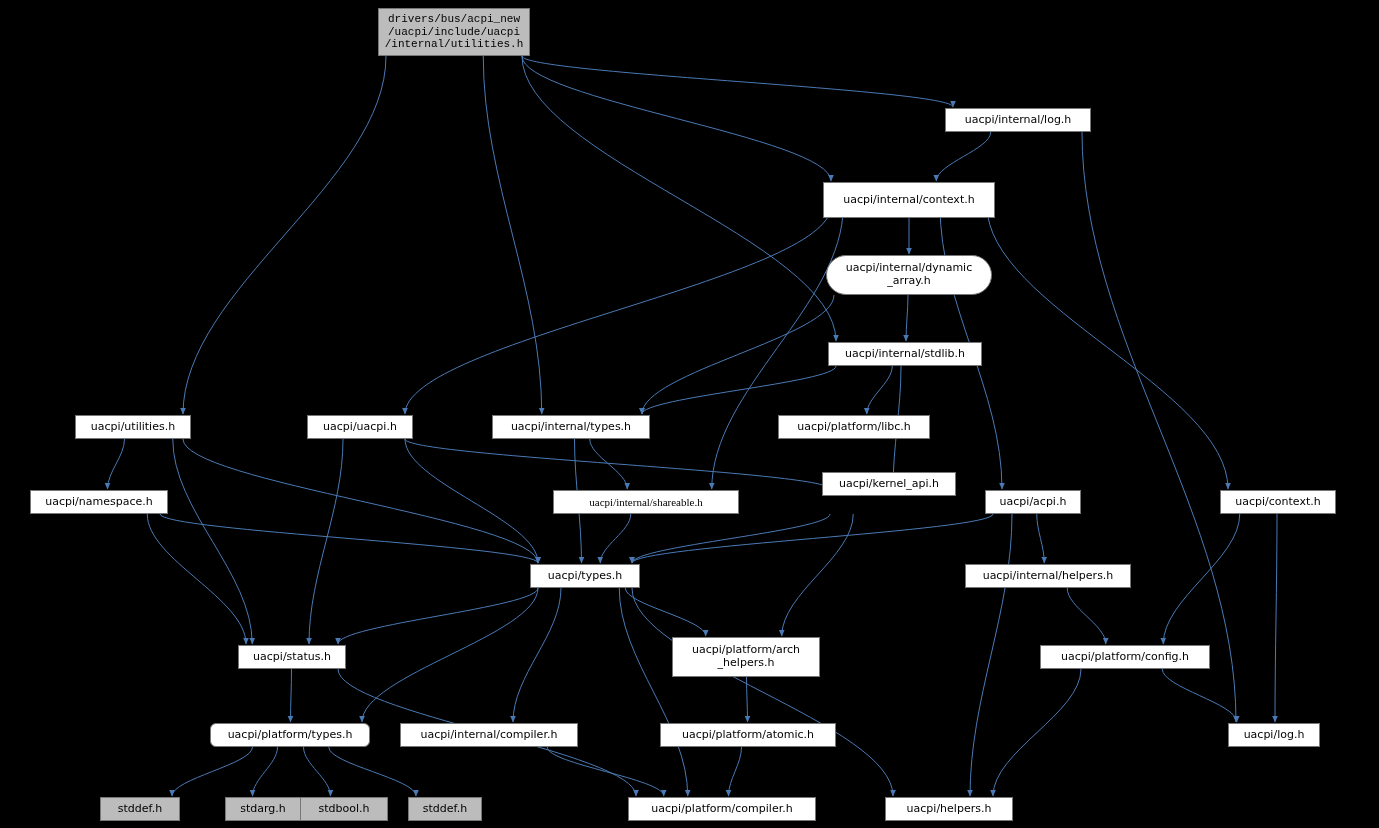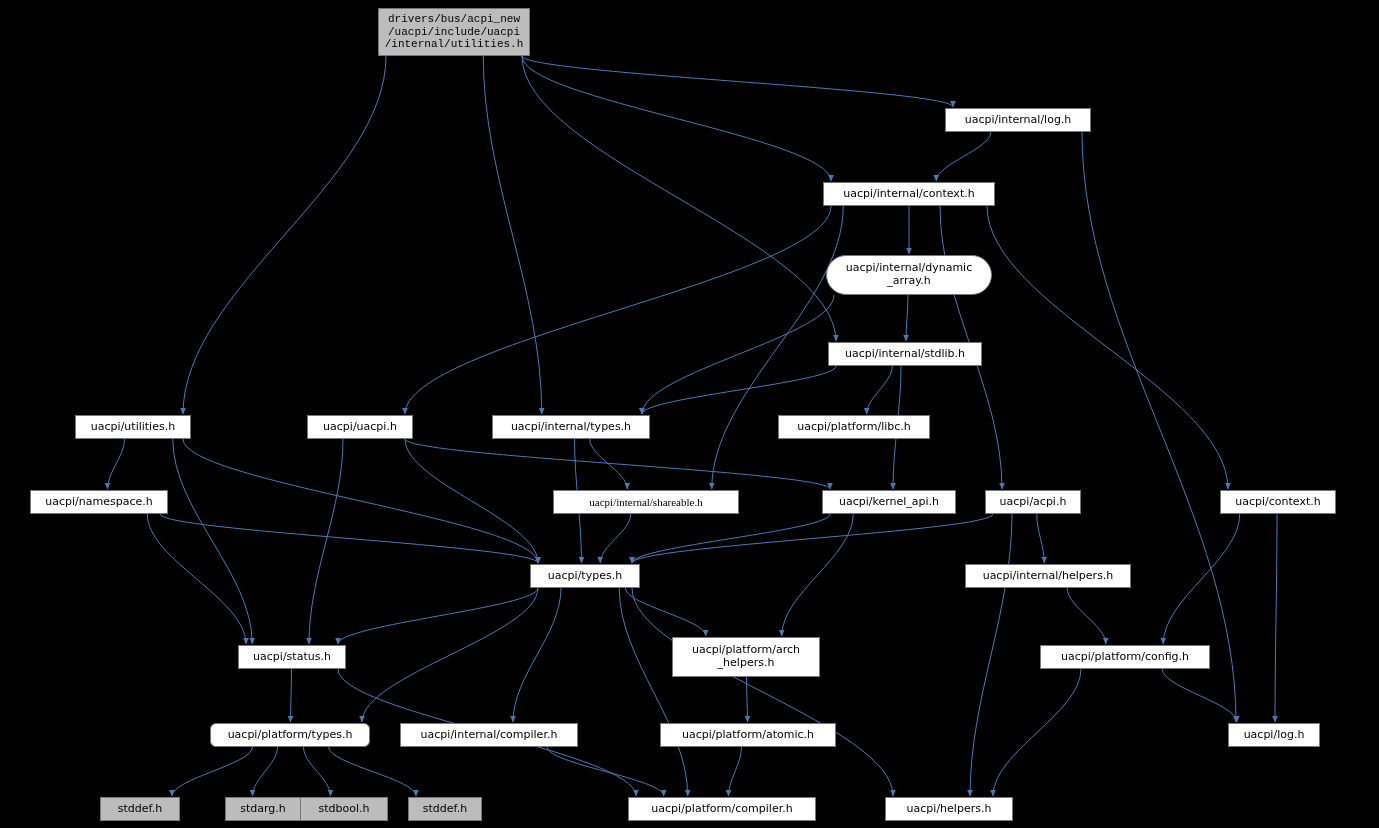--- a/index.html
+++ b/index.html
@@ -75,31 +75,31 @@
       <path d="M 303.5 747 C 303.5 764.15, 330.5 778.85, 330.5 796" fill="none" stroke="#4a7ab5" stroke-width="1" marker-end="url(#arrow)"></path>
       <path d="M 328.75 747 C 328.75 764.15, 416 778.85, 416 796" fill="none" stroke="#4a7ab5" stroke-width="1" marker-end="url(#arrow)"></path>
       <path d="M 547.25 747 C 547.25 764.15, 663.75 778.85, 663.75 796" fill="none" stroke="#4a7ab5" stroke-width="1" marker-end="url(#arrow)"></path>
       <path d="M 741.5 747 C 741.5 764.15, 728.5 778.85, 728.5 796" fill="none" stroke="#4a7ab5" stroke-width="1" marker-end="url(#arrow)"></path>
     </svg>
   <div id="nodes">
       <div class="node current" style="left: 378px; top: 8px; width: 152px; height: 48px; font-family: Liberation Mono, monospace;">drivers/bus/acpi_new
 /uacpi/include/uacpi
 /internal/utilities.h</div>
       <div class="node" style="left: 945px; top: 108px; width: 146px; height: 24px; text-align: right;">uacpi/internal/log.h</div>
-      <div class="node" style="left: 823px; top: 182px; width: 172px; height: 24px;">uacpi/internal/context.h</div>
+      <div class="node" style="left: 823px; top: 182px; width: 172px; height: 36px;">uacpi/internal/context.h</div>
       <div class="node" style="left: 826px; top: 255px; width: 166px; height: 40px; border-radius: 20px;">uacpi/internal/dynamic
 _array.h</div>
       <div class="node" style="left: 828px; top: 342px; width: 154px; height: 24px;">uacpi/internal/stdlib.h</div>
       <div class="node" style="left: 75px; top: 415px; width: 116px; height: 24px;">uacpi/utilities.h</div>
       <div class="node" style="left: 307px; top: 415px; width: 106px; height: 24px;">uacpi/uacpi.h</div>
       <div class="node" style="left: 492px; top: 415px; width: 158px; height: 24px;">uacpi/internal/types.h</div>
       <div class="node" style="left: 778px; top: 415px; width: 152px; height: 24px;">uacpi/platform/libc.h</div>
       <div class="node" style="left: 30px; top: 490px; width: 138px; height: 24px;">uacpi/namespace.h</div>
       <div class="node" style="left: 553px; top: 490px; width: 186px; height: 24px; font-family: Liberation Serif, serif;">uacpi/internal/shareable.h</div>
-      <div class="node" style="left: 822px; top: 490px; width: 134px; height: 24px;">uacpi/kernel_api.h</div>
+      <div class="node" style="left: 822px; top: 472px; width: 134px; height: 24px;">uacpi/kernel_api.h</div>
       <div class="node" style="left: 985px; top: 490px; width: 96px; height: 24px;">uacpi/acpi.h</div>
       <div class="node" style="left: 1220px; top: 490px; width: 116px; height: 24px;">uacpi/context.h</div>
       <div class="node" style="left: 530px; top: 564px; width: 110px; height: 24px;">uacpi/types.h</div>
       <div class="node" style="left: 965px; top: 564px; width: 166px; height: 24px;">uacpi/internal/helpers.h</div>
       <div class="node" style="left: 238px; top: 645px; width: 108px; height: 24px;">uacpi/status.h</div>
       <div class="node" style="left: 672px; top: 637px; width: 148px; height: 40px;">uacpi/platform/arch
 _helpers.h</div>
       <div class="node" style="left: 1040px; top: 645px; width: 170px; height: 24px;">uacpi/platform/config.h</div>
       <div class="node" style="left: 210px; top: 723px; width: 160px; height: 24px; border-radius: 6px;">uacpi/platform/types.h</div>
       <div class="node" style="left: 400px; top: 723px; width: 178px; height: 24px;">uacpi/internal/compiler.h</div>

